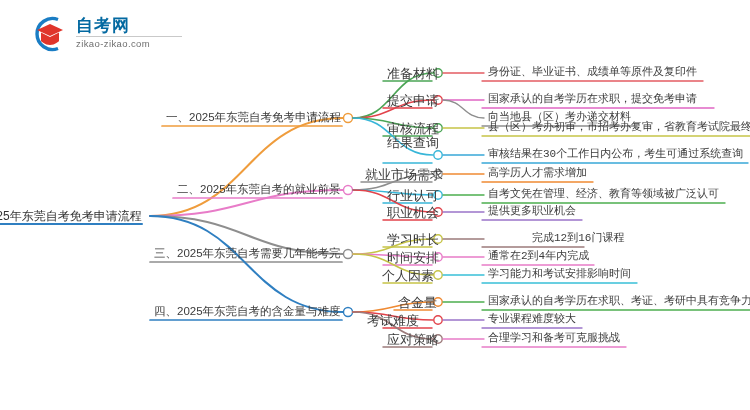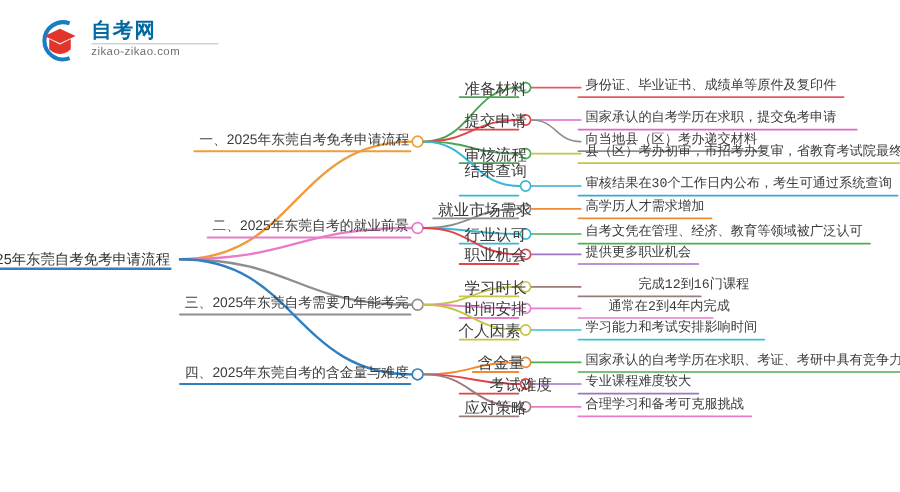--- a/index.html
+++ b/index.html
@@ -247,39 +247,39 @@
     </div>
     <div class="node lvl2" style="top: 233px; left: 387px;">
       <span class="txt">学习时长</span>
     </div>
     <div class="node lvl3" style="top: 233px; left: 488px; margin-left: 44px;">
       <span class="txt">完成12到16门课程</span>
     </div>
     <div class="node lvl2" style="top: 251px; left: 387px;">
       <span class="txt">时间安排</span>
     </div>
-    <div class="node lvl3" style="top: 251px; left: 488px; margin-left: 19px;">
+    <div class="node lvl3" style="top: 251px; left: 488px;">
       <span class="txt">通常在2到4年内完成</span>
     </div>
     <div class="node lvl2" style="top: 269px; left: 382px;">
       <span class="txt">个人因素</span>
     </div>
     <div class="node lvl3" style="top: 269px; left: 488px;">
       <span class="txt">学习能力和考试安排影响时间</span>
     </div>
     <div class="node lvl1" style="top: 306px; left: 154px;">
       <span class="txt">四、2025年东莞自考的含金量与难度</span>
     </div>
     <div class="node lvl2" style="top: 296px; left: 398px;">
       <span class="txt">含金量</span>
     </div>
     <div class="node lvl3" style="top: 296px; left: 488px;">
       <span class="txt">国家承认的自考学历在求职、考证、考研中具有竞争力</span>
     </div>
-    <div class="node lvl2" style="top: 314px; left: 408px;">
+    <div class="node lvl2" style="top: 314px; left: 367px;">
       <span class="txt">考试难度</span>
     </div>
     <div class="node lvl3" style="top: 314px; left: 488px;">
       <span class="txt">专业课程难度较大</span>
     </div>
     <div class="node lvl2" style="top: 333px; left: 387px;">
       <span class="txt">应对策略</span>
     </div>
     <div class="node lvl3" style="top: 333px; left: 488px;">
       <span class="txt">合理学习和备考可克服挑战</span>

